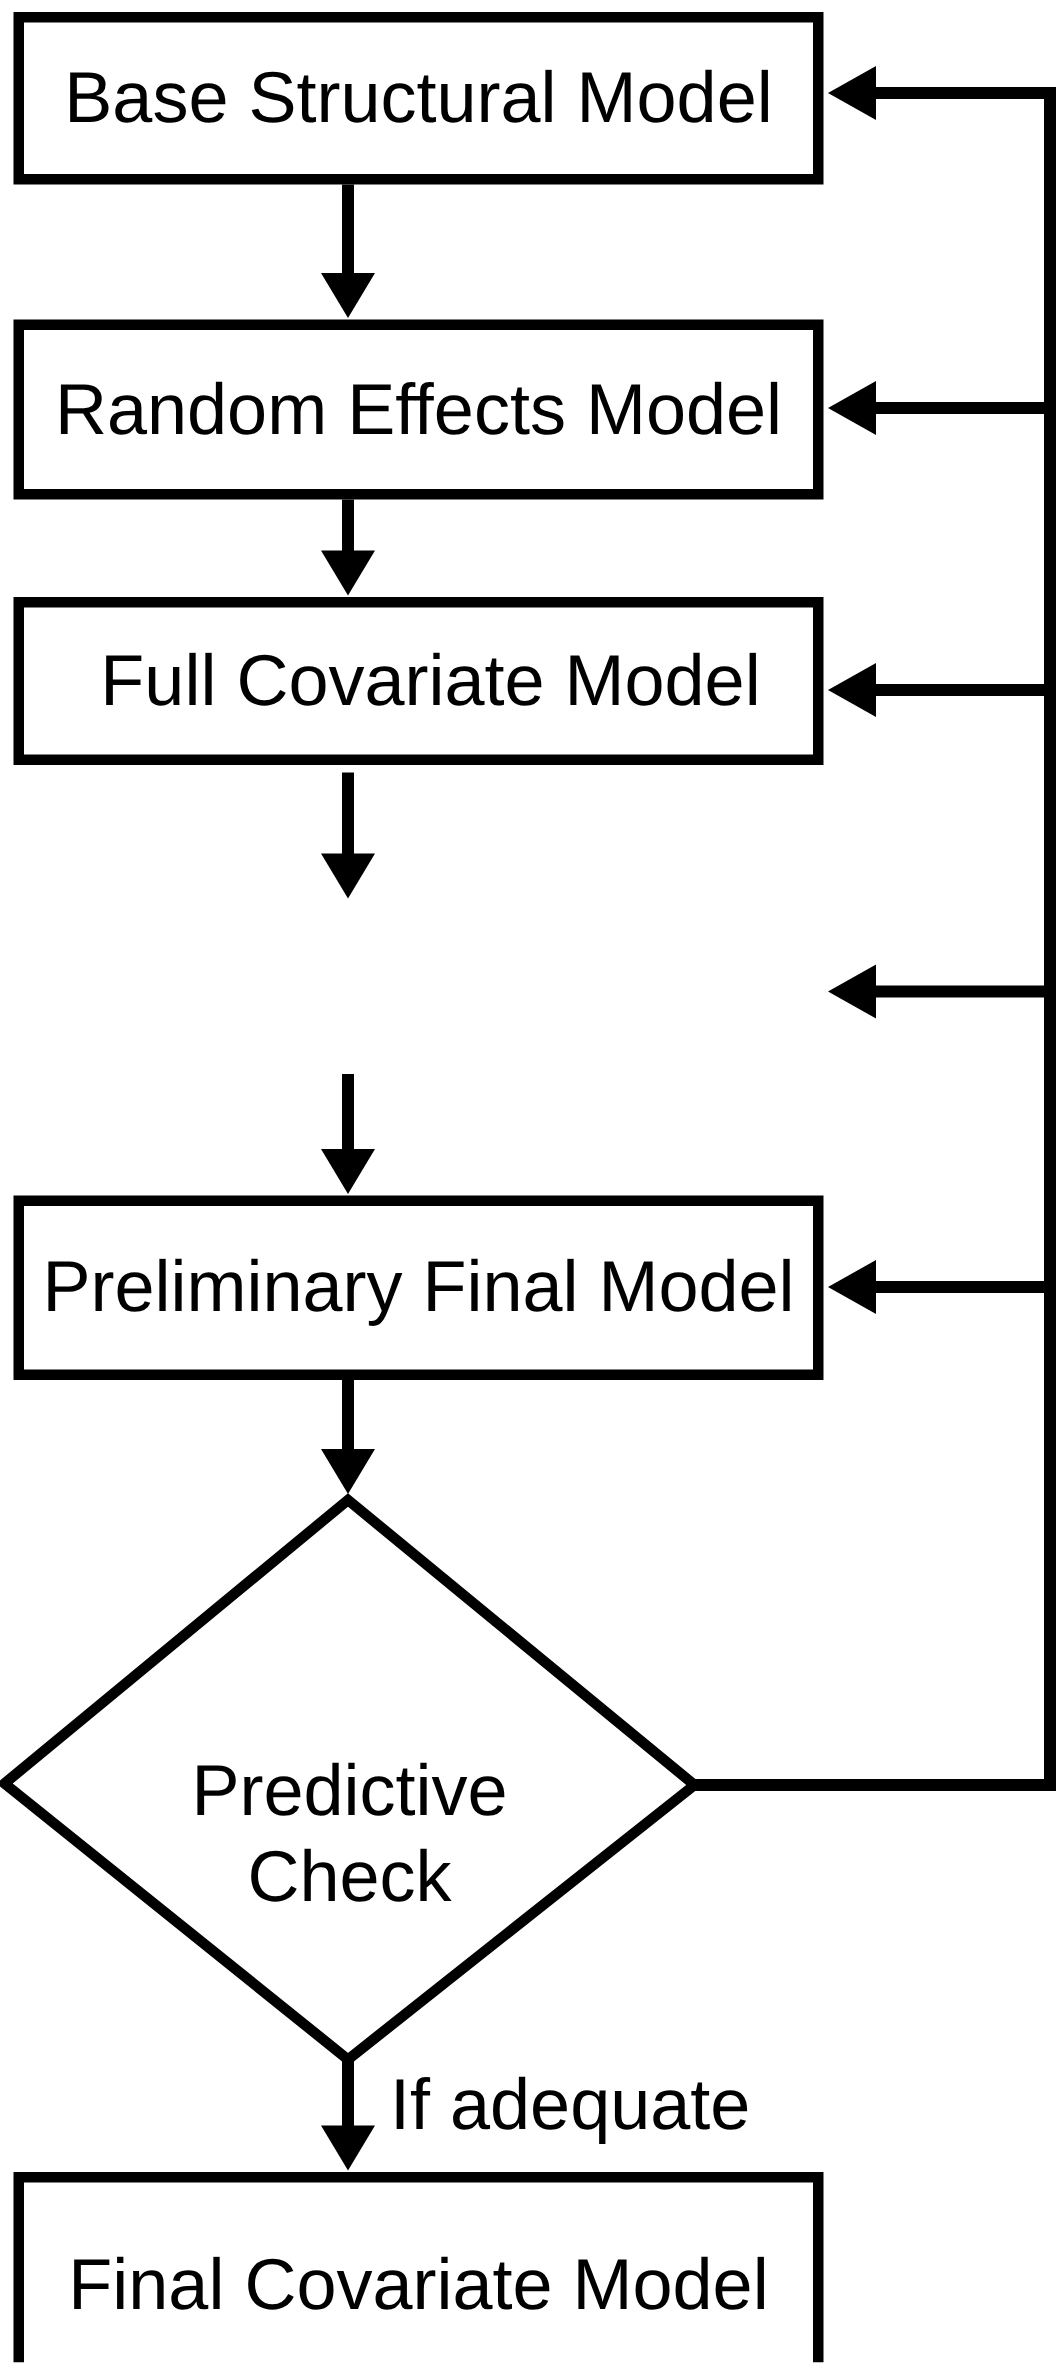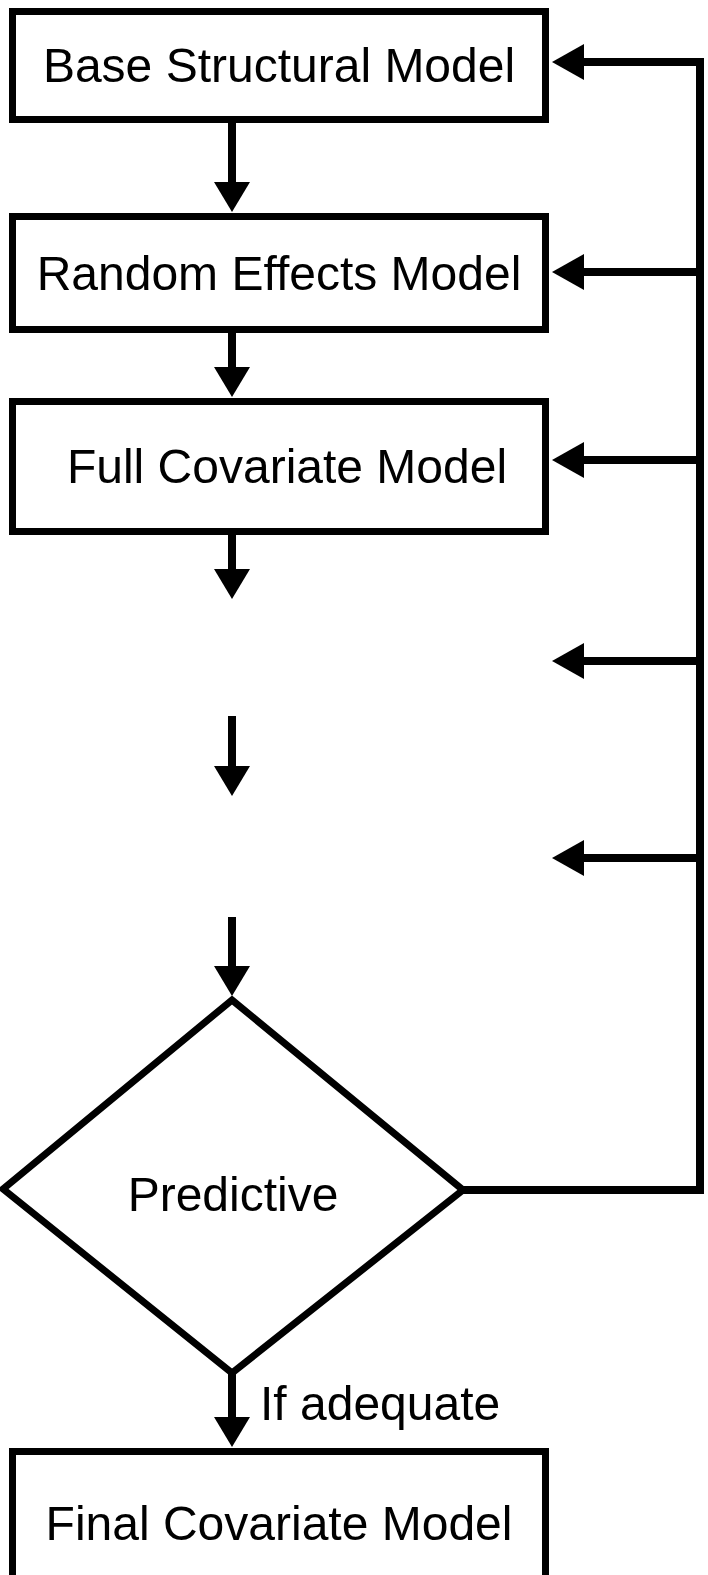--- a/index.html
+++ b/index.html
@@ -27,21 +27,21 @@
     display: flex;
     flex-direction: column;
     justify-content: center;
     text-align: center;
     font-size: 48px;
     line-height: 57px;
     white-space: nowrap;
   }
   #node-base        { top: 8px;    height: 115px; }
   #node-random      { top: 213px;  height: 120px; gap: 17px; }
-  #node-fullcov     { top: 398px;  height: 137px; padding-left: 16px; }
+  #node-fullcov     { top: 398px;  height: 112px; padding-left: 16px; }
   #node-covsel      { top: 600px;  height: 119px; }
   #node-prelim      { top: 797px;  height: 123px; }
   #node-final       { top: 1448px; height: 151px; }
   .diamond-label {
     position: absolute;
     left: 103px;
     top: 1141px;
     width: 260px;
     text-align: center;
     font-size: 48px;
@@ -108,23 +108,27 @@
 
   <div class="node" id="node-random">
     <span>Random Effects Model</span>
   </div>
 
   <div class="node" id="node-fullcov">
     <span>Full Covariate Model</span>
   </div>
 
 
+  <div class="node" id="node-prelim">
+    <span>Preliminary Final Model</span>
+  </div>
 
   <div class="diamond-label">
     <div>Predictive</div>
+    <div>Check</div>
   </div>
 
   <div class="edge-label">If adequate</div>
 
   <div class="node" id="node-final">
     <span>Final Covariate Model</span>
   </div>
 
 </div>
 

